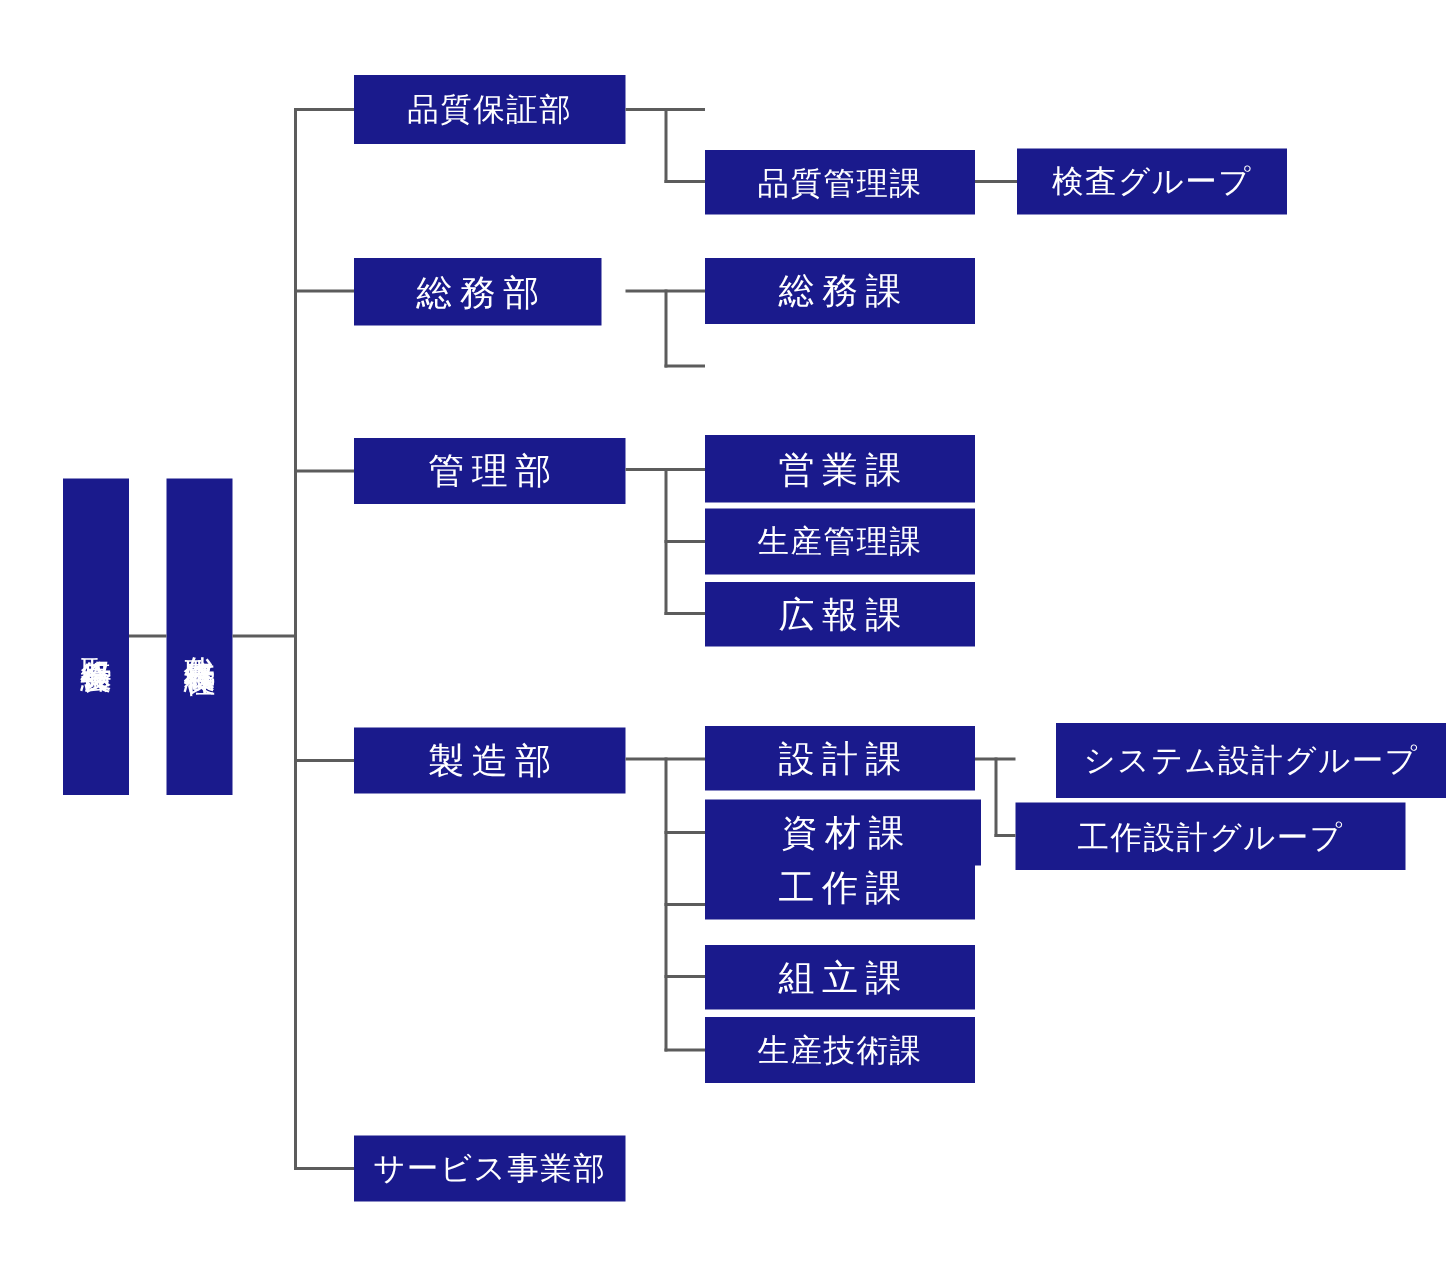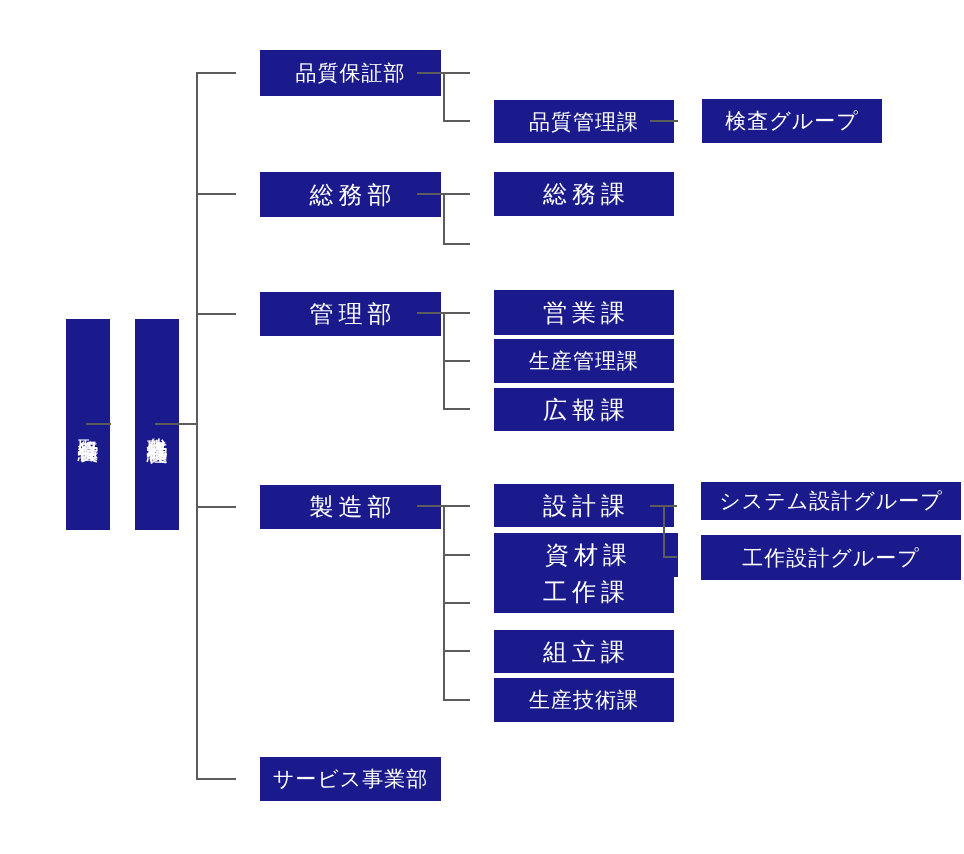--- a/index.html
+++ b/index.html
@@ -19,21 +19,20 @@
     position: absolute;
     background: var(--node-fill, #1a1a8c);
     color: var(--node-text, #ffffff);
     display: flex;
     align-items: center;
     justify-content: center;
     font-size: 21px;
     letter-spacing: 1px;
     white-space: nowrap;
     box-sizing: border-box;
-    margin-left: 24px;
   }
   .node.short {
     font-size: 24px;
     letter-spacing: 5px;
     text-indent: 5px; 
   }
   .node.vertical {
     writing-mode: vertical-rl;
     text-orientation: upright;
     letter-spacing: 1px;
@@ -52,38 +51,38 @@
 </style>
 </head>
 <body>
 
 <div class="canvas">
 
   <div class="node vertical" style="left:42px;top:319px;width:44px;height:211px">取締役会長</div>
   <div class="node vertical" style="left:111px;top:319px;width:44px;height:211px">代表取締役社長</div>
 
   <div class="node" style="left:236px;top:50px;width:181px;height:46px">品質保証部</div>
-  <div class="node short" style="left:236px;top:172px;width:181px;height:45px">総務部</div>
+  <div class="node short" style="left:236px;top:172px;width:165px;height:45px">総務部</div>
   <div class="node short" style="left:236px;top:292px;width:181px;height:44px">管理部</div>
   <div class="node short" style="left:236px;top:485px;width:181px;height:44px">製造部</div>
   <div class="node" style="left:236px;top:757px;width:181px;height:44px">サービス事業部</div>
 
   <div class="node" style="left:470px;top:100px;width:180px;height:43px">品質管理課</div>
   <div class="node short" style="left:470px;top:172px;width:180px;height:44px">総務課</div>
   <div class="node short" style="left:470px;top:290px;width:180px;height:45px">営業課</div>
   <div class="node" style="left:470px;top:339px;width:180px;height:44px">生産管理課</div>
   <div class="node short" style="left:470px;top:388px;width:180px;height:43px">広報課</div>
   <div class="node short" style="left:470px;top:484px;width:180px;height:43px">設計課</div>
   <div class="node short" style="left:470px;top:533px;width:184px;height:44px">資材課</div>
   <div class="node short" style="left:470px;top:570px;width:180px;height:43px">工作課</div>
   <div class="node short" style="left:470px;top:630px;width:180px;height:43px">組立課</div>
   <div class="node" style="left:470px;top:678px;width:180px;height:44px">生産技術課</div>
 
   <div class="node" style="left:678px;top:99px;width:180px;height:44px">検査グループ</div>
-  <div class="node" style="left:677px;top:482px;width:260px;height:38px">システム設計グループ</div>
+  <div class="node" style="left:704px;top:482px;width:260px;height:50px">システム設計グループ</div>
   <div class="node" style="left:677px;top:535px;width:260px;height:45px">工作設計グループ</div>
 
   <div class="hl" style="left:86px;top:423px;width:25px"></div>
   <div class="hl" style="left:155px;top:423px;width:42px"></div>
 
   <div class="vl" style="left:196px;top:72px;height:708px"></div>
   <div class="hl" style="left:197px;top:72px;width:39px"></div>
   <div class="hl" style="left:197px;top:193px;width:39px"></div>
   <div class="hl" style="left:197px;top:313px;width:39px"></div>
   <div class="hl" style="left:197px;top:506px;width:39px"></div>

